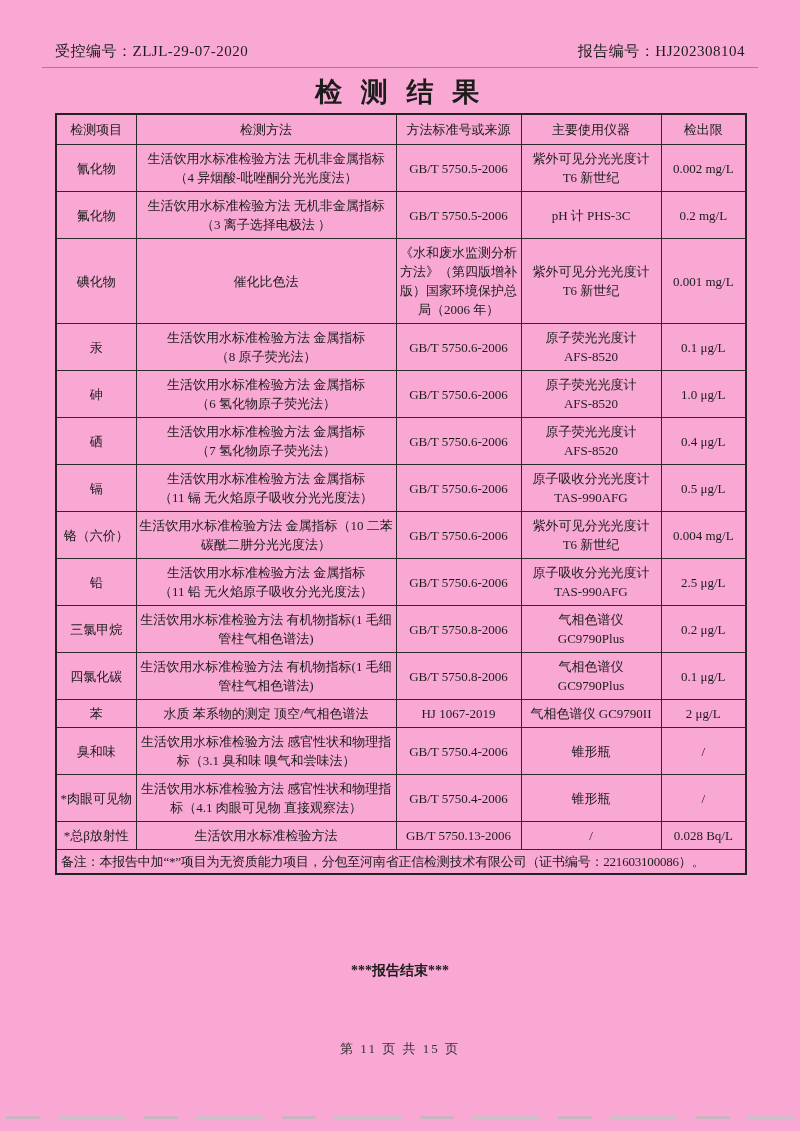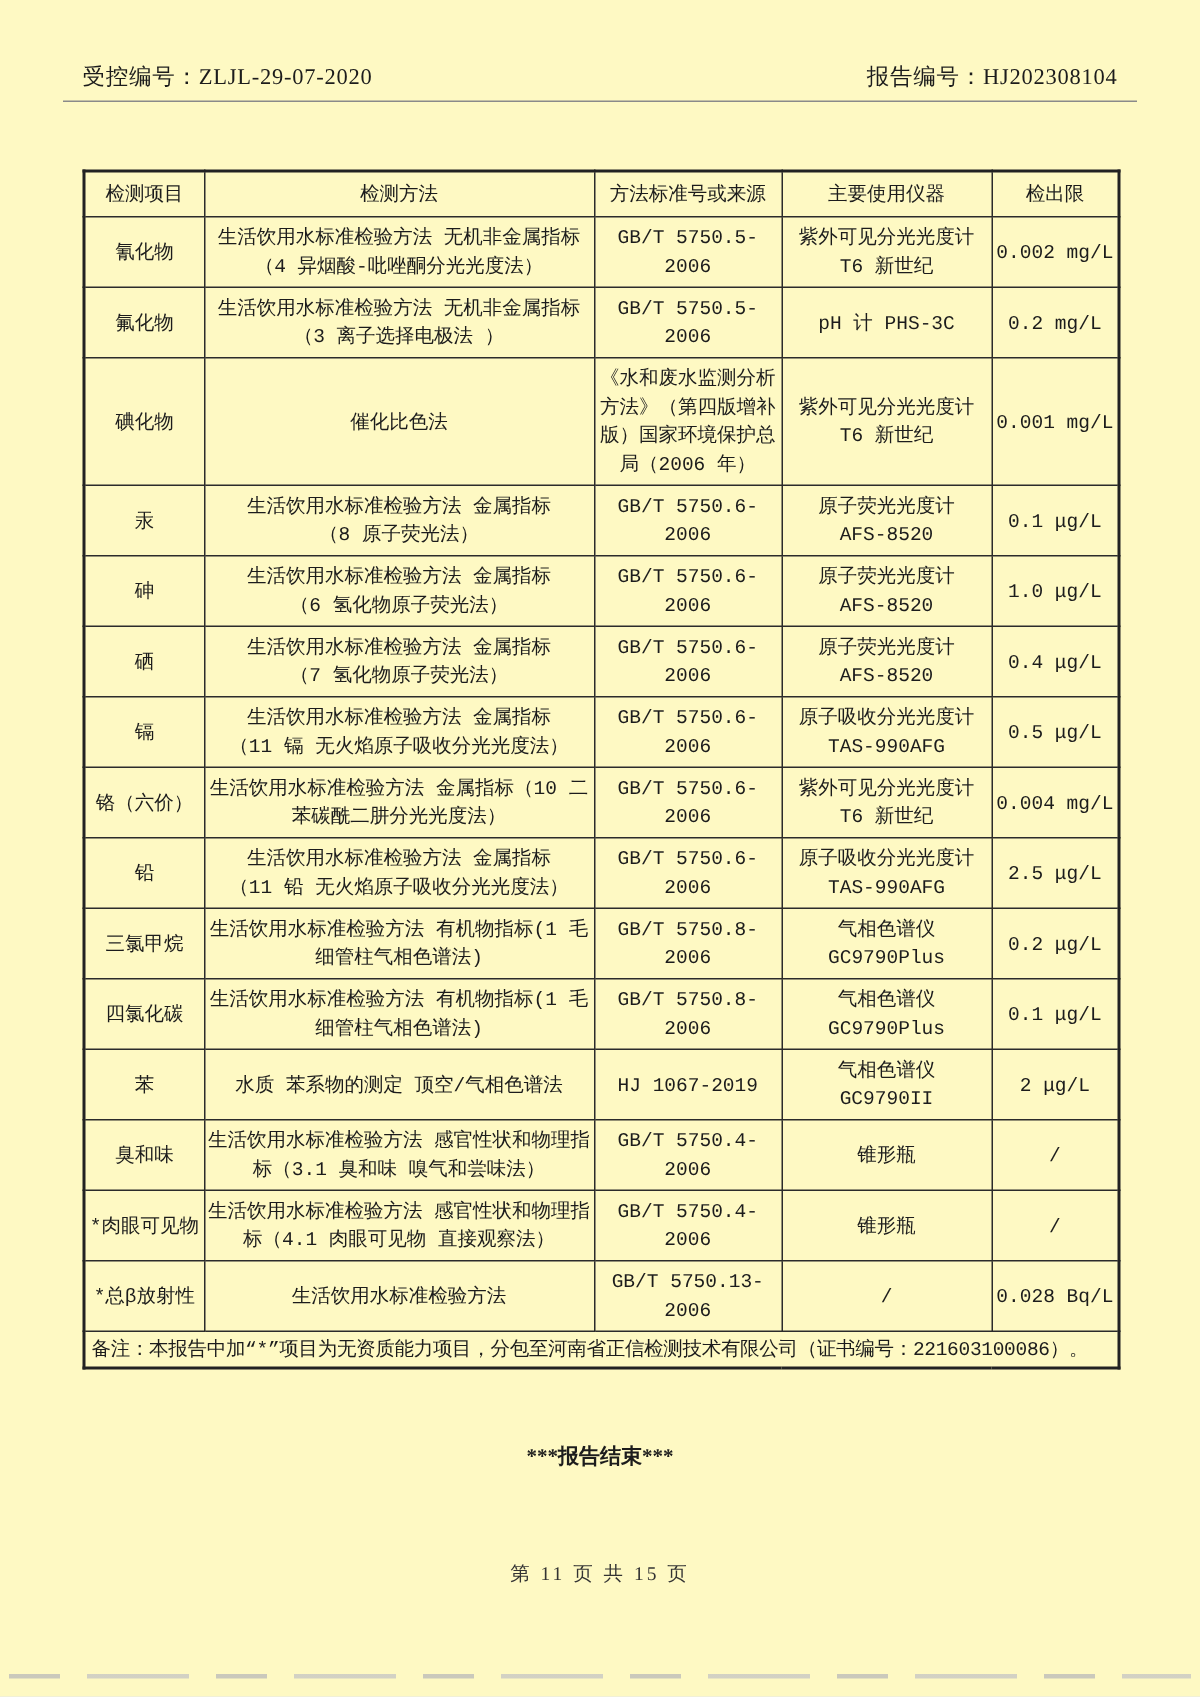--- a/index.html
+++ b/index.html
@@ -1,20 +1,20 @@
 <!DOCTYPE html>
 <html><head>
 <meta charset="utf-8">
 <style>
   html,body{margin:0;padding:0;background:#e8e8e8;}
   .page{
     position:relative;
     width:800px;height:1131px;
     margin:0 auto;
-    background:#fef9c3;
+    background:#f9a8d4;
     font-family:"Liberation Serif","DejaVu Serif",serif;
     color:#1c1c1c;
     overflow:hidden;
   }
   .doc-header{
     position:absolute;
     left:42px;right:42px;top:42px;
     display:flex;
     justify-content:space-between;
     align-items:flex-end;
@@ -32,21 +32,20 @@
     letter-spacing:6px;
   }
   table.results{
     position:absolute;
     left:55px;top:113px;
     width:690px;
     border-collapse:collapse;
     table-layout:fixed;
     font-size:13px;
     line-height:19px;
-    font-family:Liberation Mono, monospace;
   }
   table.results th, table.results td{
     border:1px solid #2b2b2b;
     text-align:center;
     vertical-align:middle;
     padding:4px 2px;
     white-space:pre-line;
     word-break:break-word;
   }
   table.results{border:2px solid #222;}
@@ -86,20 +85,21 @@
 </head>
 <body>
 
 <div class="page">
 
   <div class="doc-header">
     <span class="num">受控编号：ZLJL-29-07-2020</span>
     <span class="num">报告编号：HJ202308104</span>
   </div>
 
+  <div class="doc-title">检 测 结 果</div>
 
   <table class="results">
     <colgroup>
       <col style="width:80px">
       <col style="width:260px">
       <col style="width:125px">
       <col style="width:140px">
       <col style="width:85px">
     </colgroup>
     <thead>

